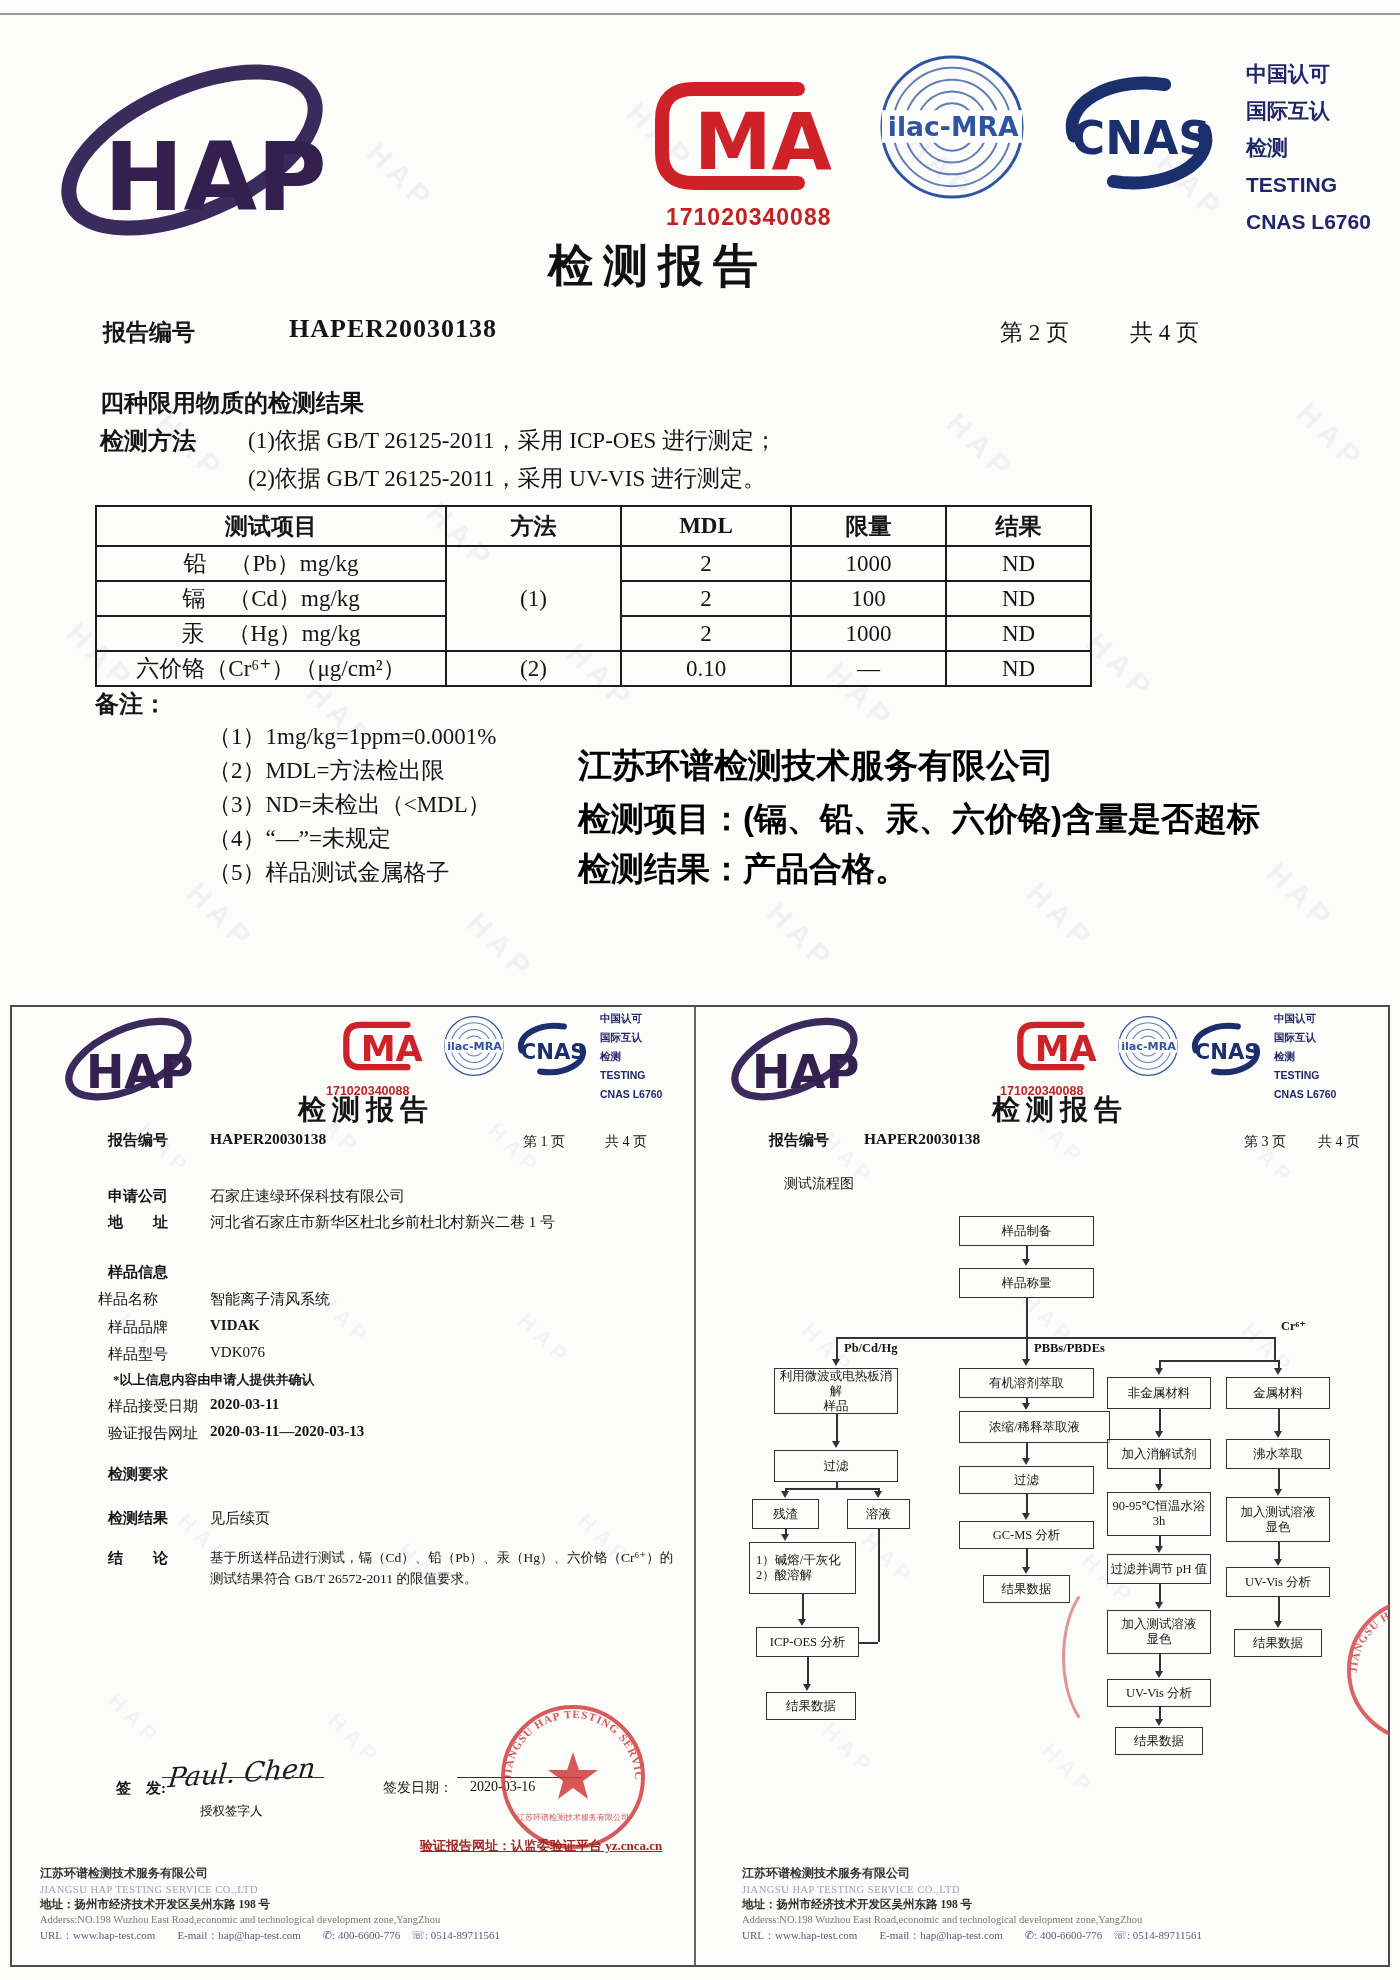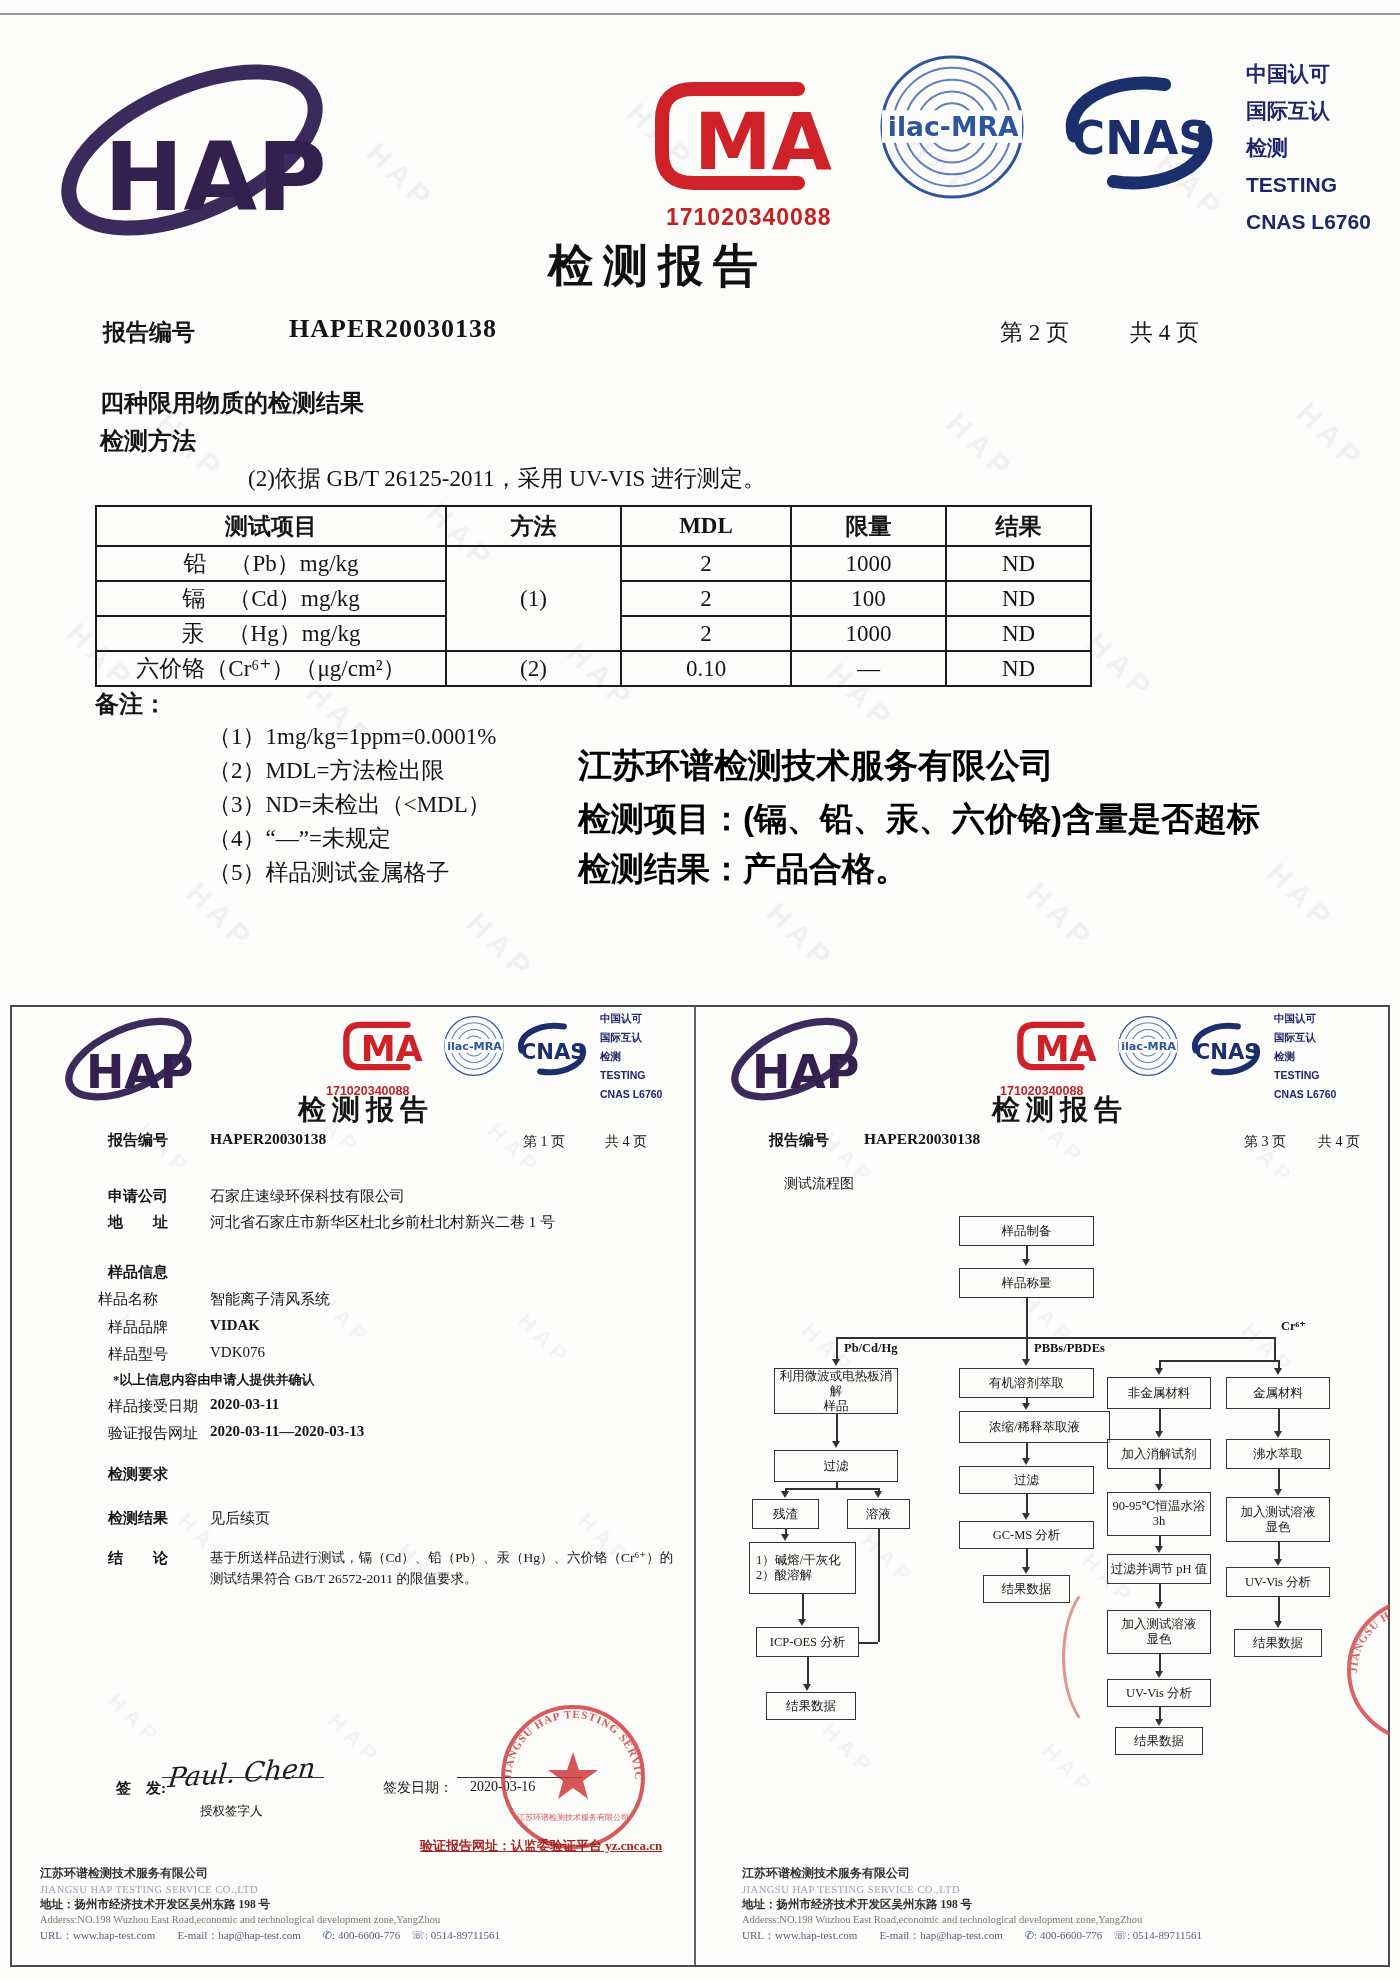--- a/index.html
+++ b/index.html
@@ -118,20 +118,21 @@
 
     <div class="doc-title" style="left:548px;top:236px;font-size:45px;letter-spacing:10px;">检测报告</div>
 
     <div class="lab" style="left:103px;top:317px;font-size:23px;">报告编号</div>
     <div class="lab" style="left:289px;top:314px;font-size:26px;letter-spacing:1px;">HAPER20030138</div>
     <div class="val" style="left:1000px;top:317px;font-size:23px;">第 2 页</div>
     <div class="val" style="left:1130px;top:317px;font-size:23px;">共 4 页</div>
 
     <div class="lab" style="left:100px;top:387px;font-size:24px;">四种限用物质的检测结果</div>
     <div class="lab" style="left:100px;top:425px;font-size:24px;">检测方法</div>
+    <div class="val" style="left:248px;top:425px;font-size:23px;">(1)依据 GB/T 26125-2011，采用 ICP-OES 进行测定；</div>
     <div class="val" style="left:248px;top:463px;font-size:23px;">(2)依据 GB/T 26125-2011，采用 UV-VIS 进行测定。</div>
 
     <table class="results">
       <colgroup>
           <col style="width:350px">
           <col style="width:175px">
           <col style="width:170px">
           <col style="width:155px">
           <col style="width:145px">
         </colgroup>

